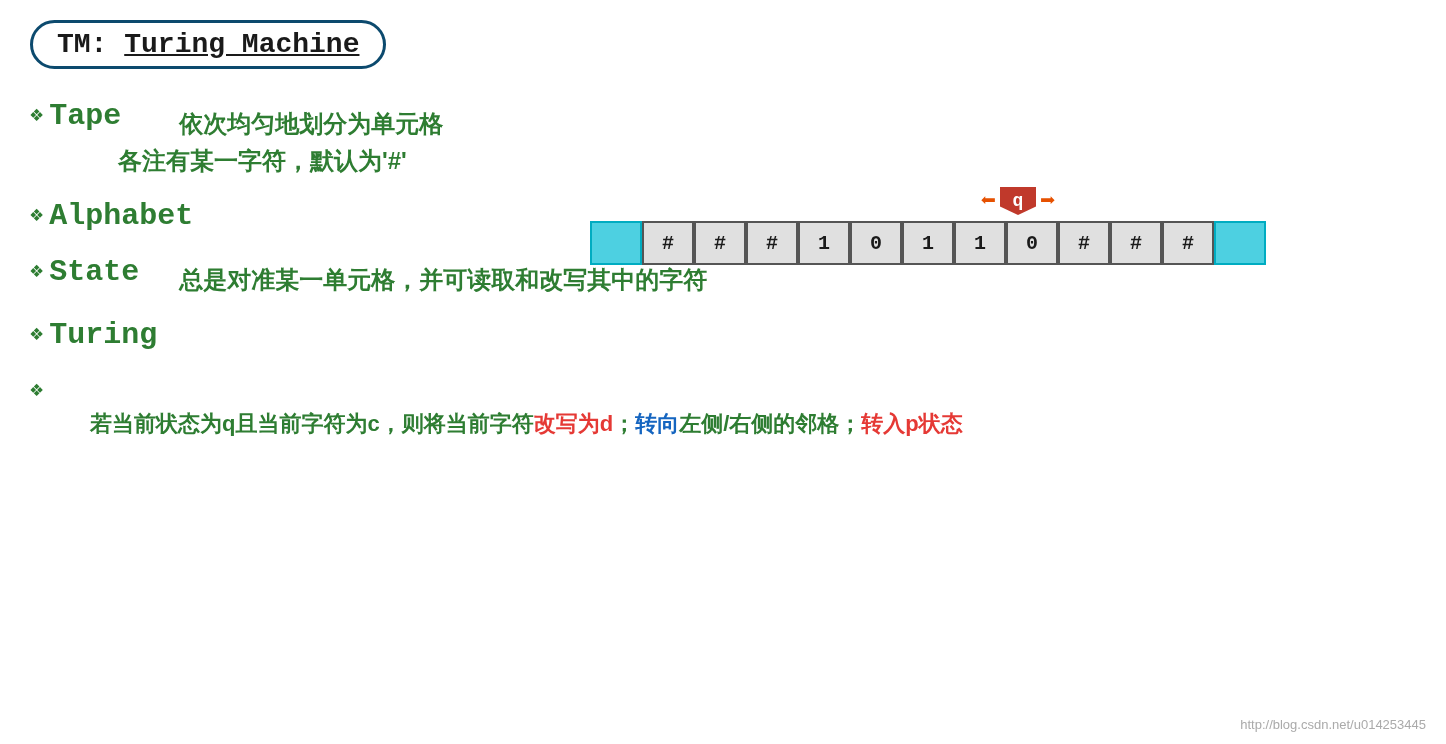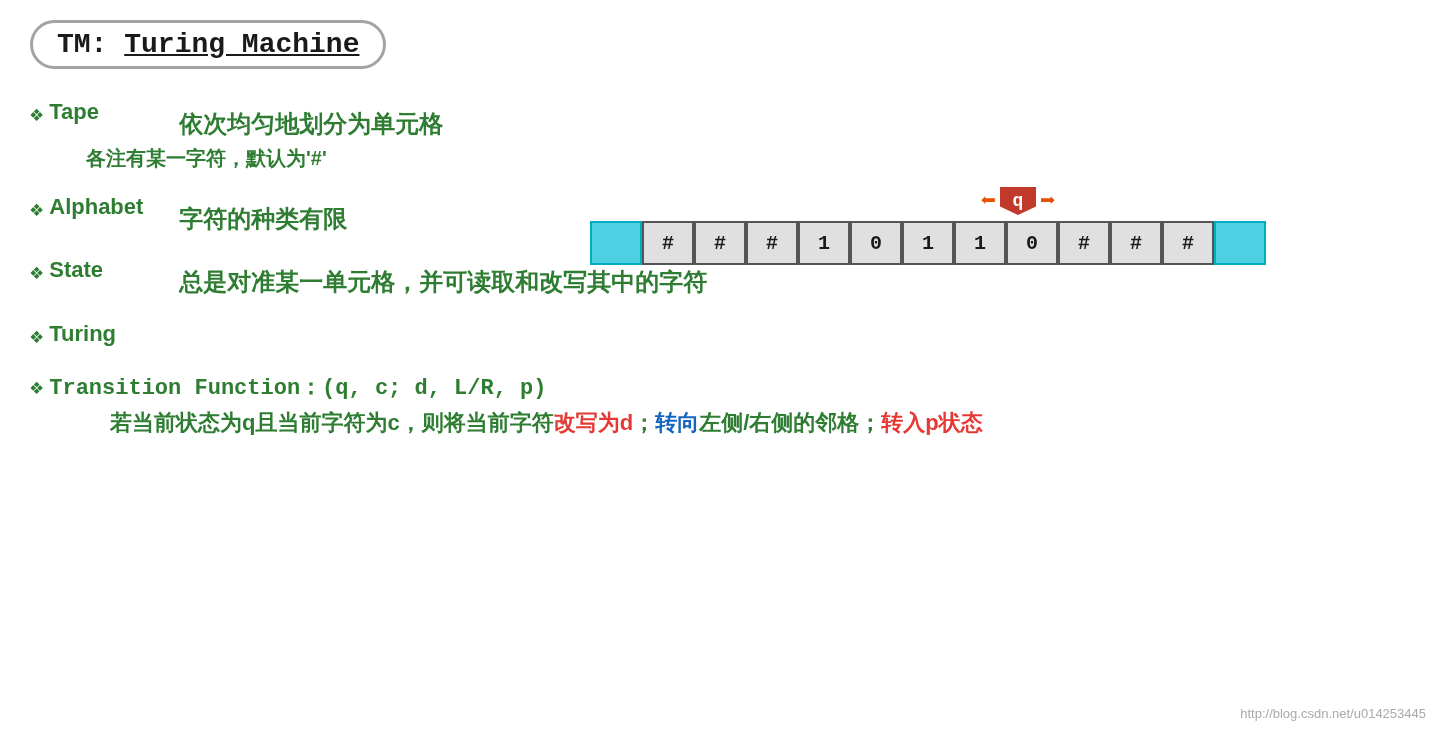--- a/index.html
+++ b/index.html
@@ -15,21 +15,21 @@
     .page-container {
       width: 1446px;
       height: 744px;
       padding: 20px 30px;
       position: relative;
     }
 
     
     .title-box {
       display: inline-block;
-      border: 3px solid #a3a3a3;
+      border: 3px solid #0c4a6e;
       border-radius: 30px;
       padding: 6px 24px;
       margin-bottom: 30px;
       background: #fff;
     }
 
     
     .bullet-section {
       margin-bottom: 22px;
     }
@@ -43,42 +43,42 @@
     .bullet-diamond {
       color: #2e7d32;
       font-size: 22px;
       margin-right: 6px;
       margin-top: 2px;
       flex-shrink: 0;
     }
 
     .bullet-keyword {
       color: #2e7d32;
-      font-size: 22px;
-      font-weight: bold;
-      font-family: Liberation Sans, sans-serif;
+      font-size: 30px;
+      font-weight: bold;
+      font-family: Liberation Mono, monospace;
       min-width: 130px;
       flex-shrink: 0;
     }
 
     .bullet-content {
       color: #2e7d32;
       font-size: 24px;
       font-weight: bold;
       font-family: 'Microsoft YaHei', 'SimHei', Arial, sans-serif;
       line-height: 1.4;
       margin-top: 8px;
     }
 
     .bullet-content-line2 {
       color: #2e7d32;
-      font-size: 20px;
+      font-size: 24px;
       font-weight: bold;
       font-family: 'Microsoft YaHei', 'SimHei', Arial, sans-serif;
-      margin-left: 56px;
+      margin-left: 88px;
       margin-bottom: 6px;
     }
 
     
     .tape-container {
       position: absolute;
       top: 185px;
       left: 590px;
       display: flex;
       flex-direction: column;
@@ -157,36 +157,36 @@
       font-size: 22px;
       font-weight: bold;
       font-family: 'Courier New', monospace;
     }
 
     .transition-desc {
       color: #2e7d32;
       font-size: 22px;
       font-weight: bold;
       font-family: 'Microsoft YaHei', 'SimHei', Arial, sans-serif;
-      margin-left: 80px;
+      margin-left: 60px;
       margin-top: 6px;
       margin-bottom: 6px;
     }
 
     .highlight-red {
       color: #e53935;
     }
 
     .highlight-blue {
       color: #1565c0;
     }
 
     .watermark {
       position: absolute;
-      bottom: 23px;
+      bottom: 12px;
       right: 20px;
       color: #aaa;
       font-size: 13px;
       font-family: Arial, sans-serif;
     }
 
     
     .title-tm {
       font-family: 'Courier New', monospace;
       font-size: 28px;
@@ -239,21 +239,20 @@
         <div class="tape-cell active">#</div>
         <div class="tape-cell cyan"></div>
       </div>
   </div>
 
   
   <div class="bullet-section">
     <div class="bullet-row">
       <span class="bullet-diamond">❖</span>
       <span class="bullet-keyword">Alphabet</span>
-      <span class="bullet-content">字符的种类有限</span>
     </div>
   </div>
 
   
   <div class="bullet-section">
     <div class="bullet-row">
       <span class="bullet-diamond">❖</span>
       <span class="bullet-keyword">State</span>
       <span class="bullet-content">总是对准某一单元格，并可读取和改写其中的字符</span>
     </div>
@@ -264,21 +263,20 @@
     <div class="bullet-row">
       <span class="bullet-diamond">❖</span>
       <span class="bullet-keyword">Turing</span>
     </div>
   </div>
 
   
   <div class="transition-section">
     <div class="bullet-row">
       <span class="bullet-diamond">❖</span>
-      <span class="transition-keyword">Transition Function：(q, c; d, L/R, p)</span>
     </div>
     <div class="transition-desc">
       <span>若当前状态为q且当前字符为c，则将当前字符</span><span class="highlight-red">改写为d</span><span>；</span><span class="highlight-blue">转向</span><span>左侧/右侧的邻格；</span><span class="highlight-red">转入p状态</span>
     </div>
   </div>
 
   
   <div class="watermark">http://blog.csdn.net/u014253445</div>
 
 </div>

